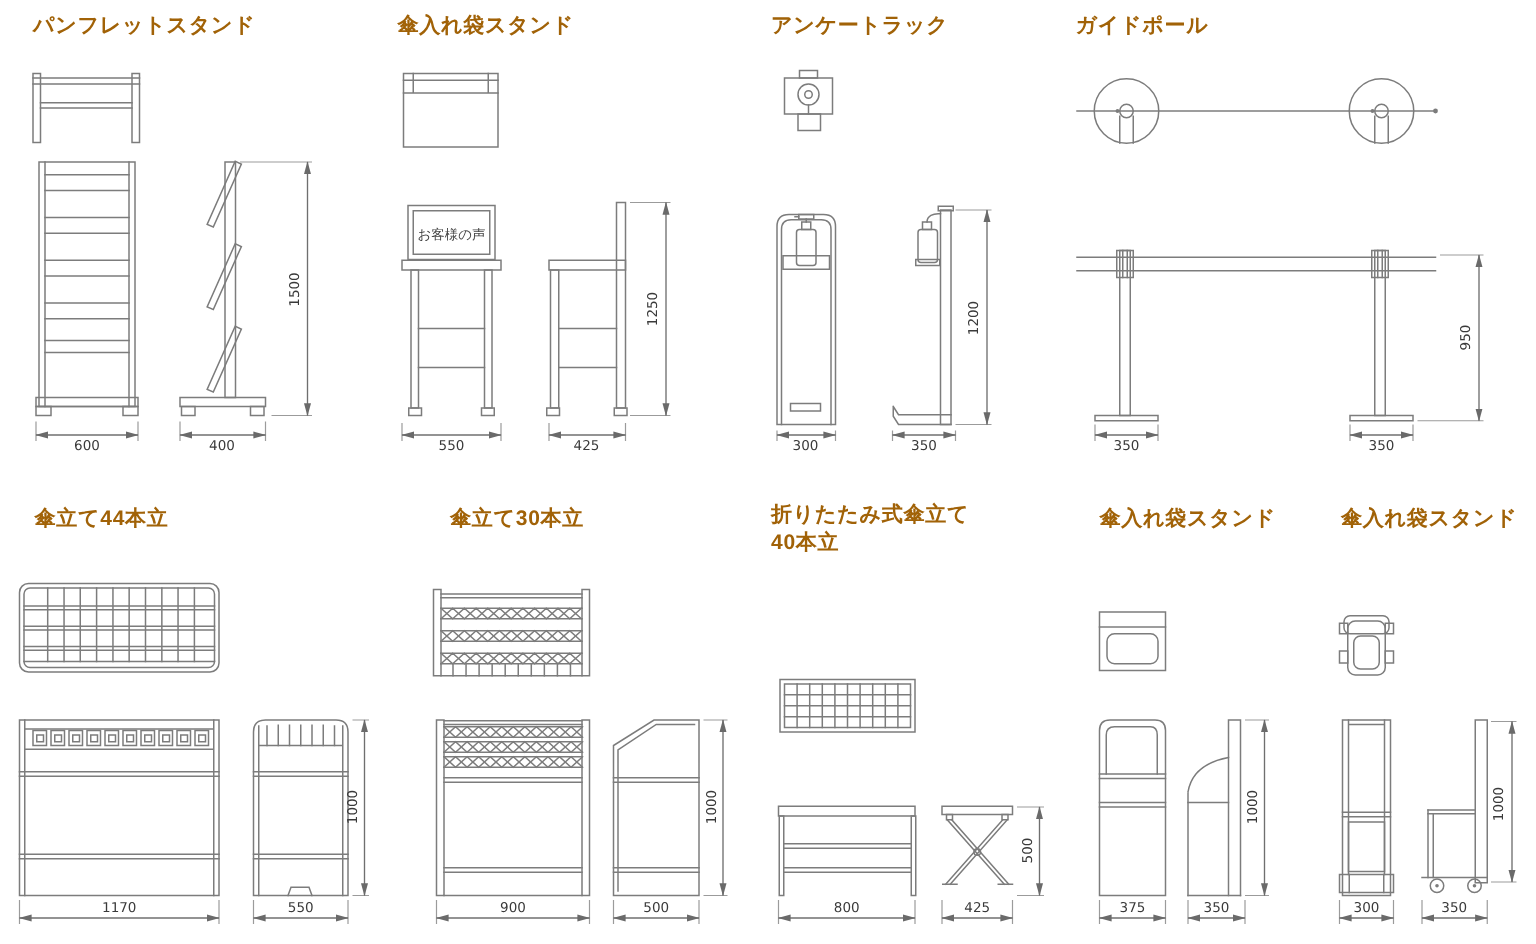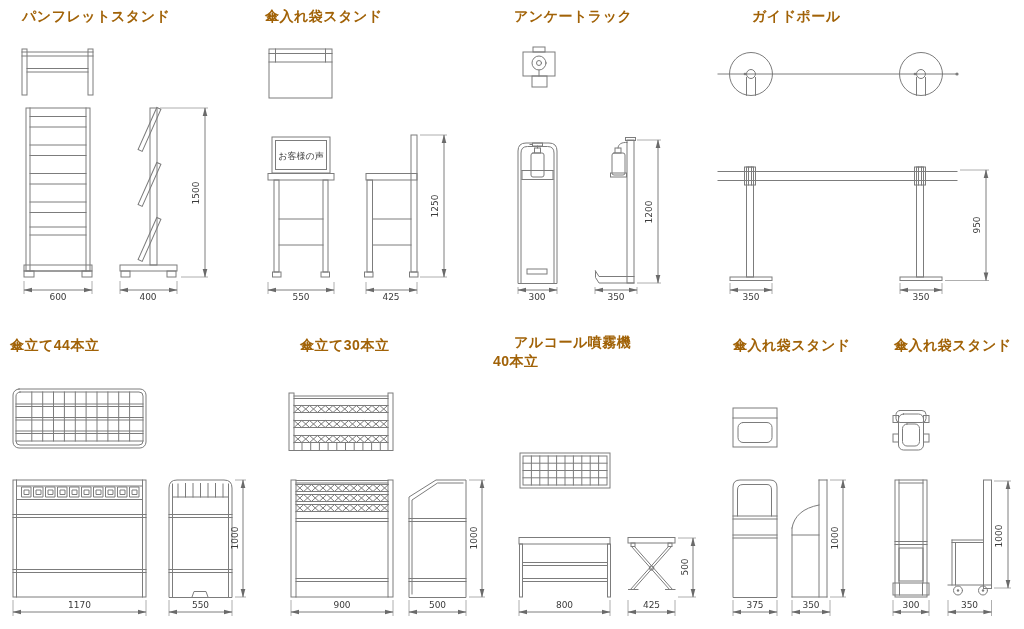--- a/index.html
+++ b/index.html
@@ -15,25 +15,25 @@
   .sign{font-family:"DejaVu Sans",sans-serif;font-size:9px;fill:#444;stroke:none;text-anchor:middle;}
 </style>
 </head>
 <body>
 
 <div class="sheet">
 
   <div class="fig-title" style="left:22px;top:8px">パンフレットスタンド</div>
   <div class="fig-title" style="left:265px;top:8px">傘入れ袋スタンド</div>
   <div class="fig-title" style="left:514px;top:8px">アンケートラック</div>
-  <div class="fig-title" style="left:752px;top:8px">ガイドポール</div>
-  <div class="fig-title" style="left:10px;top:337px">傘立て44本立</div>
+  <div class="fig-title" style="left:717px;top:8px">ガイドポール</div>
+  <div class="fig-title" style="left:23px;top:337px">傘立て44本立</div>
   <div class="fig-title" style="left:300px;top:337px">傘立て30本立</div>
-  <div class="fig-title" style="left:514px;top:334px">アルコール噴霧機</div>
-  <div class="fig-title" style="left:493px;top:353px">40本立</div>
+  <div class="fig-title" style="left:514px;top:334px">折りたたみ式傘立て</div>
+  <div class="fig-title" style="left:514px;top:353px">40本立</div>
   <div class="fig-title" style="left:733px;top:337px">傘入れ袋スタンド</div>
   <div class="fig-title" style="left:894px;top:337px">傘入れ袋スタンド</div>
 
   <svg class="art-layer" width="1024" height="629" viewBox="0 0 1024 629">
     <defs>
       <marker id="arw" viewBox="0 0 10 6" refX="9" refY="3" markerWidth="9" markerHeight="5.4" orient="auto-start-reverse" markerUnits="userSpaceOnUse">
         <path d="M0,0.4 L9.5,3 L0,5.6 Z" fill="#6a6a6a"></path>
       </marker>
     </defs>
 

